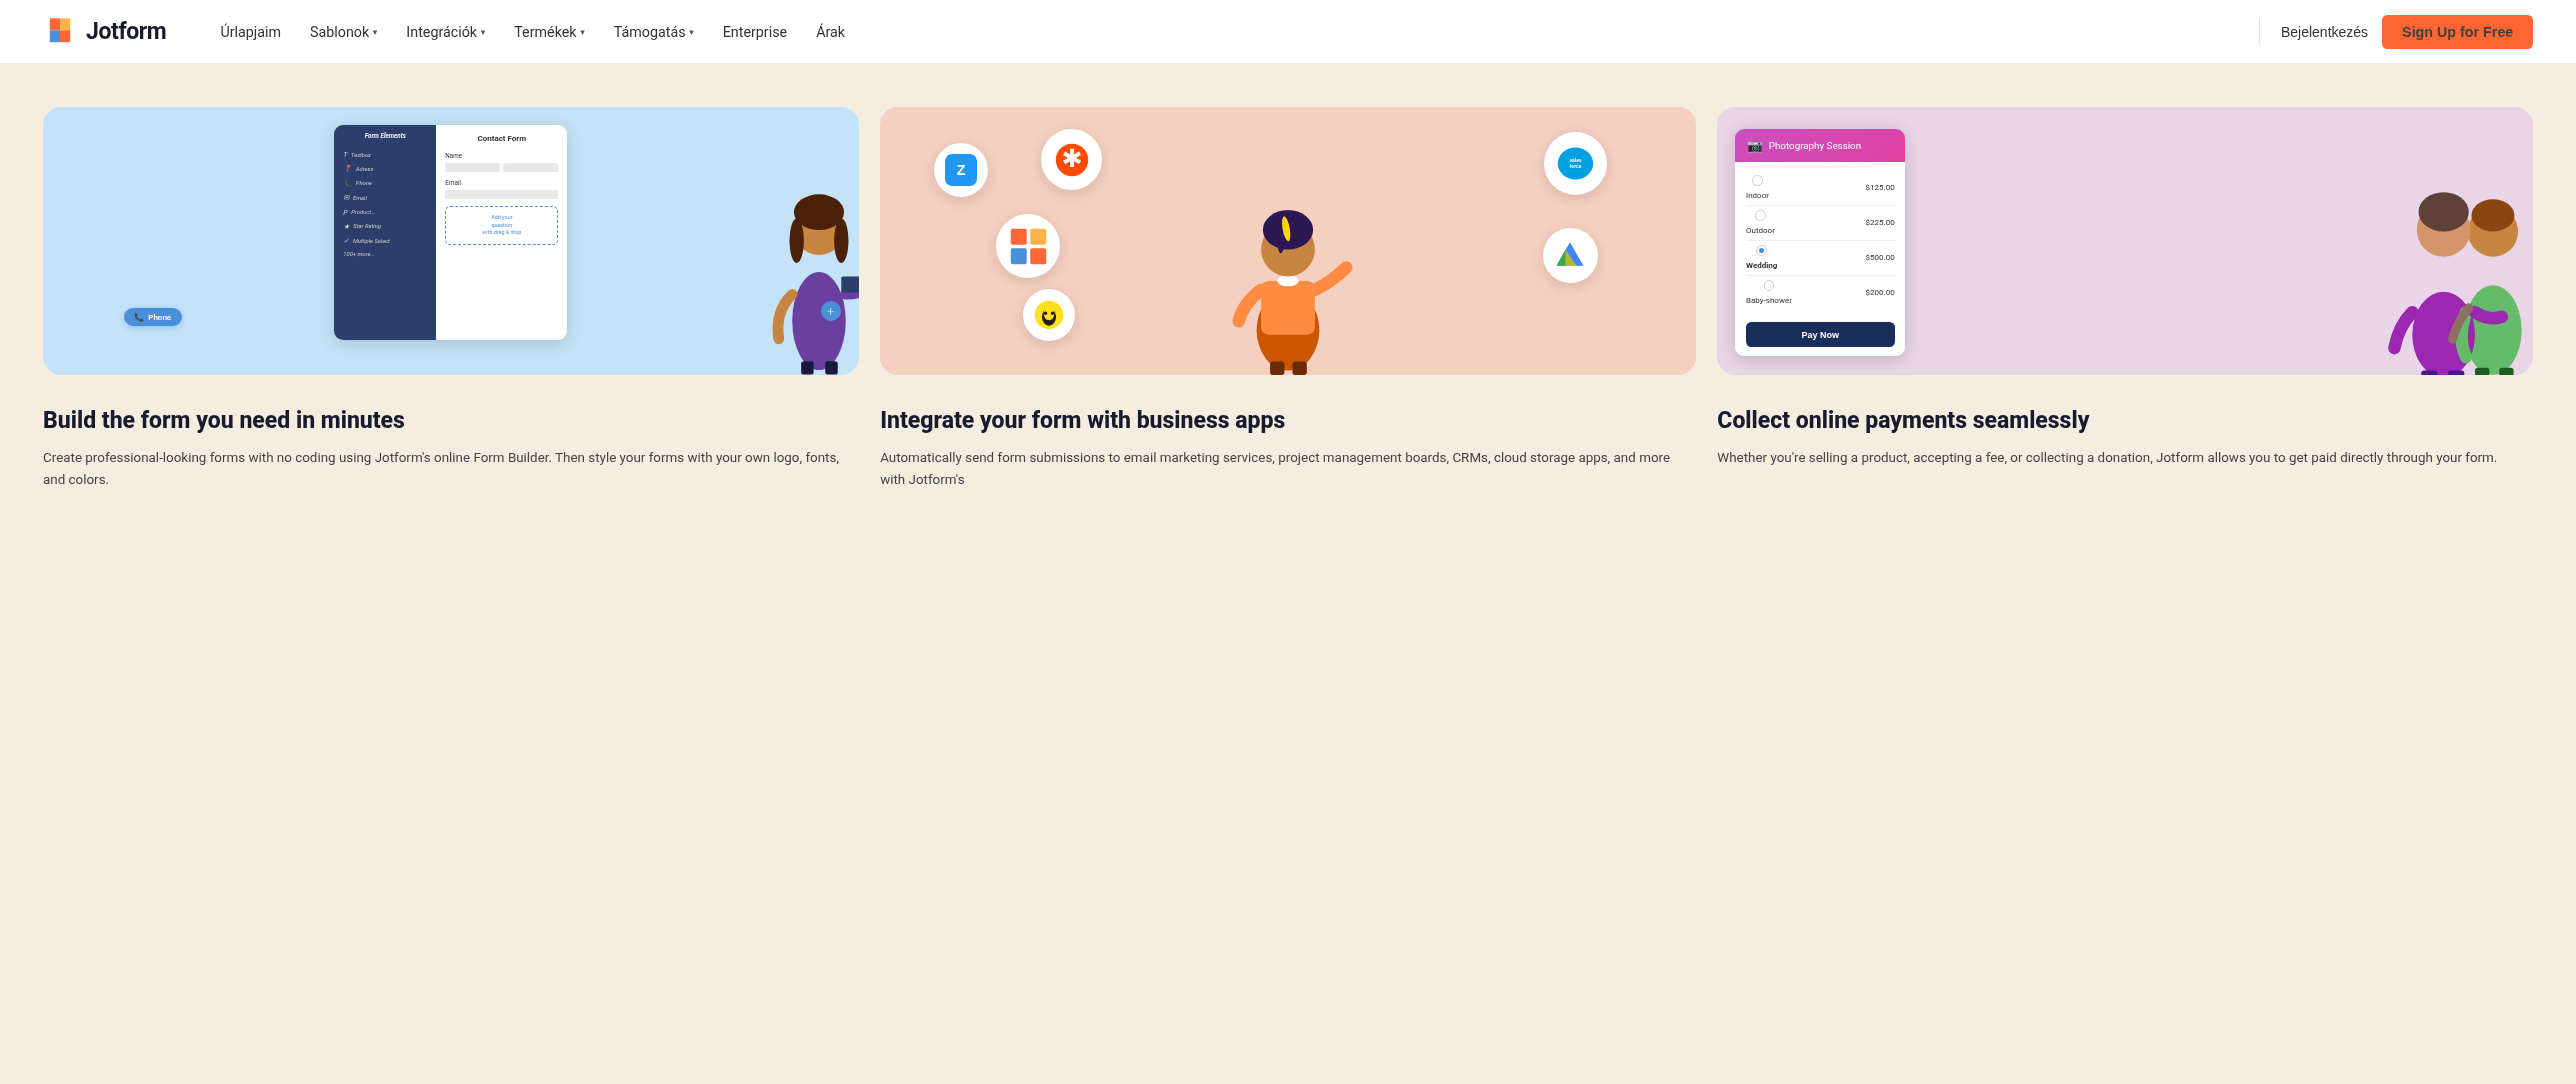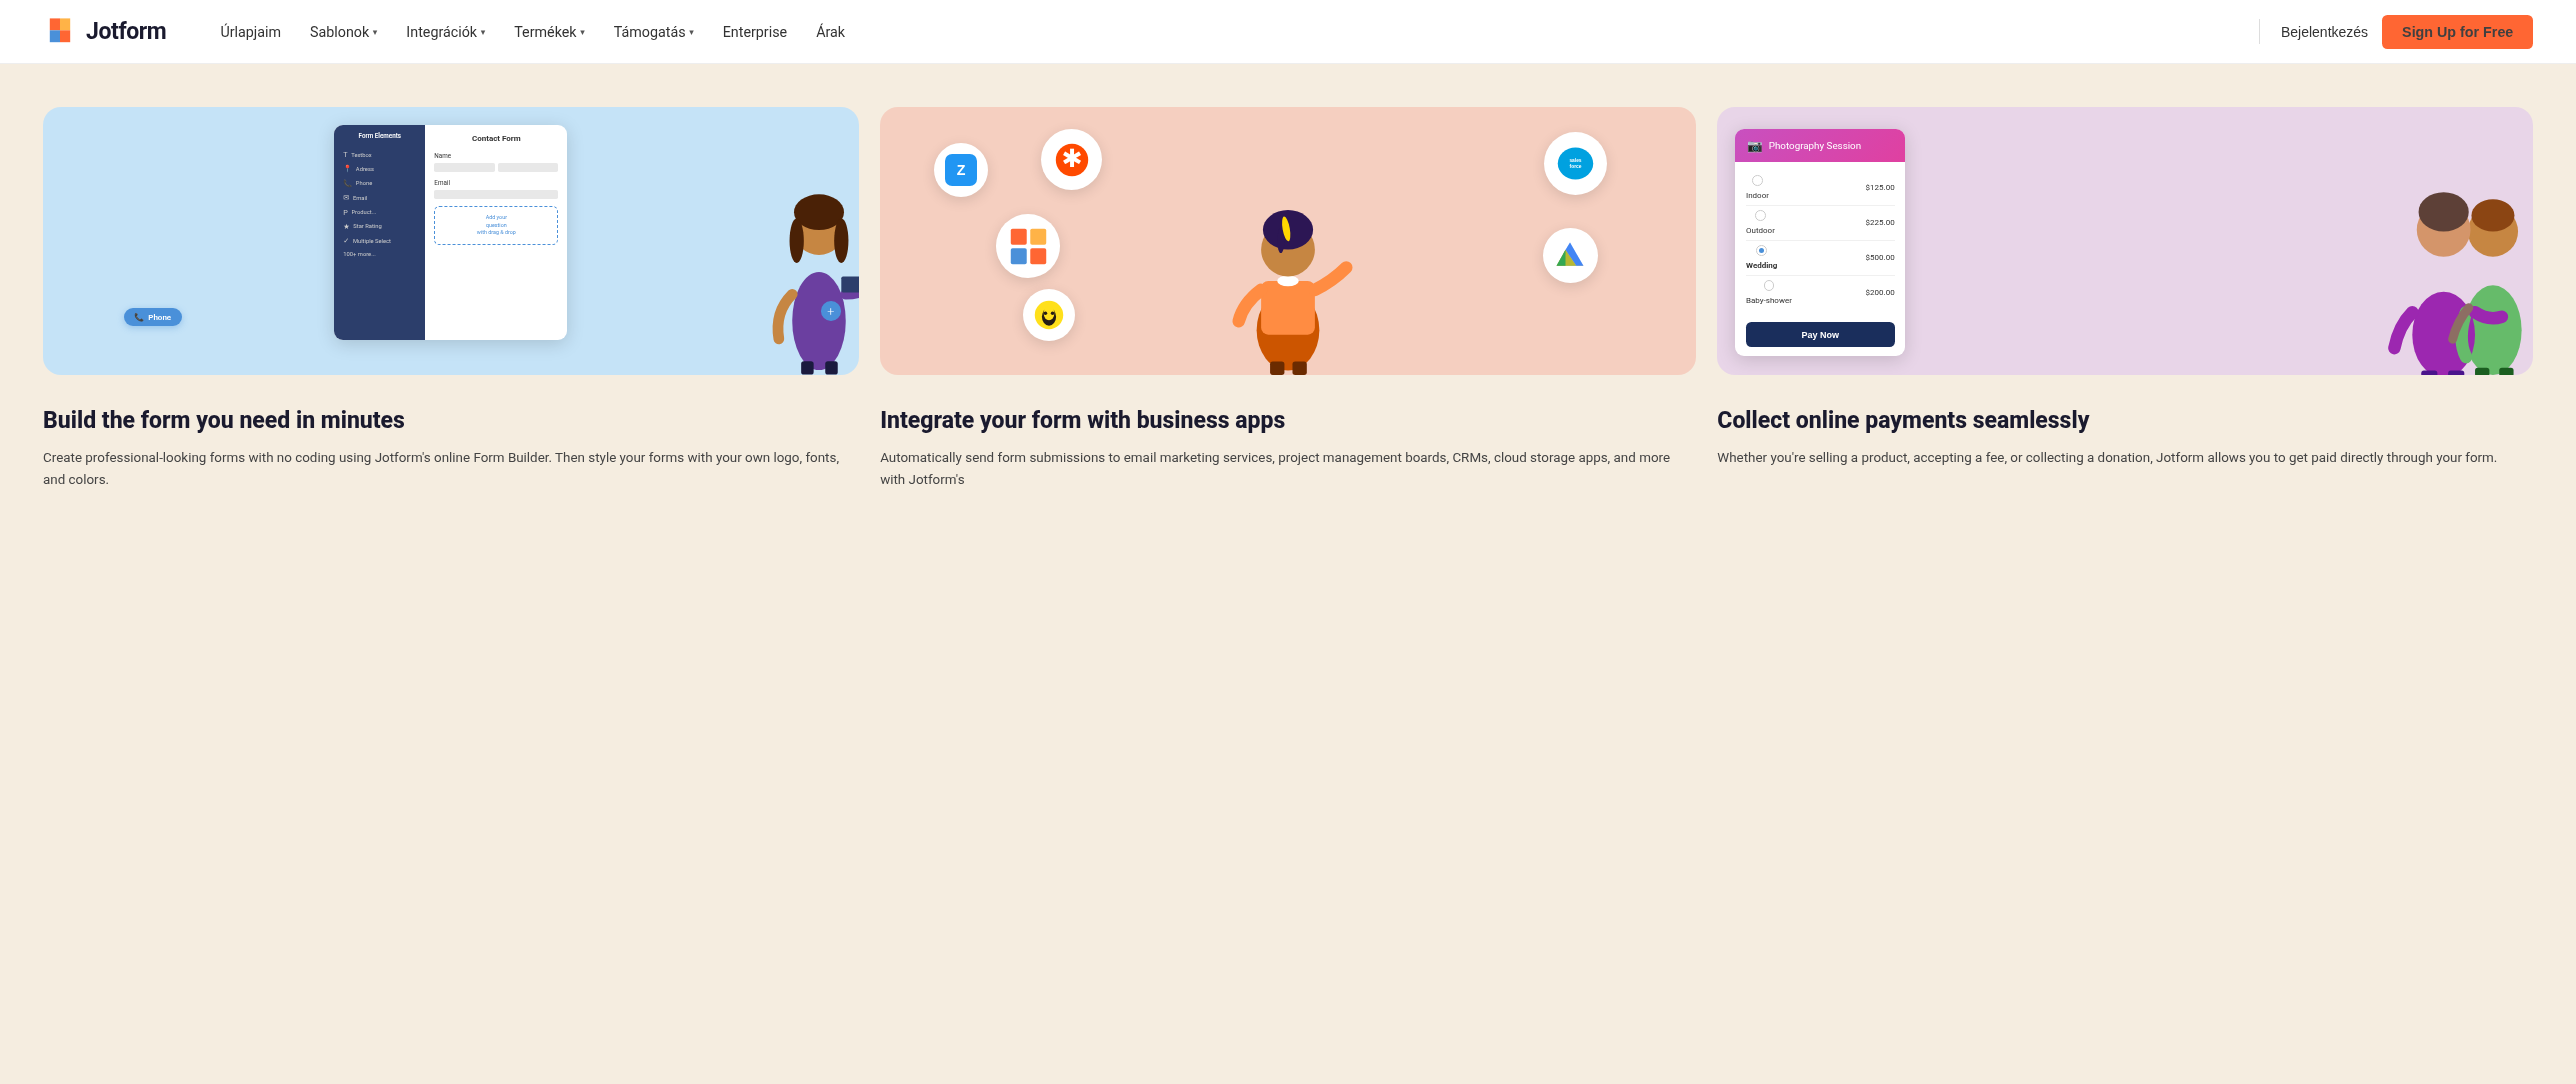--- a/index.html
+++ b/index.html
@@ -113,22 +113,23 @@
       background: #fff;
       border-radius: 9px;
       box-shadow: 0 3.6px 18px rgba(0,0,0,0.15);
       display: flex;
       width: 233px;
       height: 215px;
       overflow: hidden;
     }
     .form-sidebar {
       background: #2c3e6b;
-      width: 91px;
+      width: 102px;
       padding: 7.2px 5.4px;
+      font-style: italic;
     }
     .form-sidebar-title {
       color: #fff;
       font-size: 6.3px;
       font-weight: 600;
       margin-bottom: 7.2px;
       text-align: center;
     }
     .form-sidebar-item {
       display: flex;

